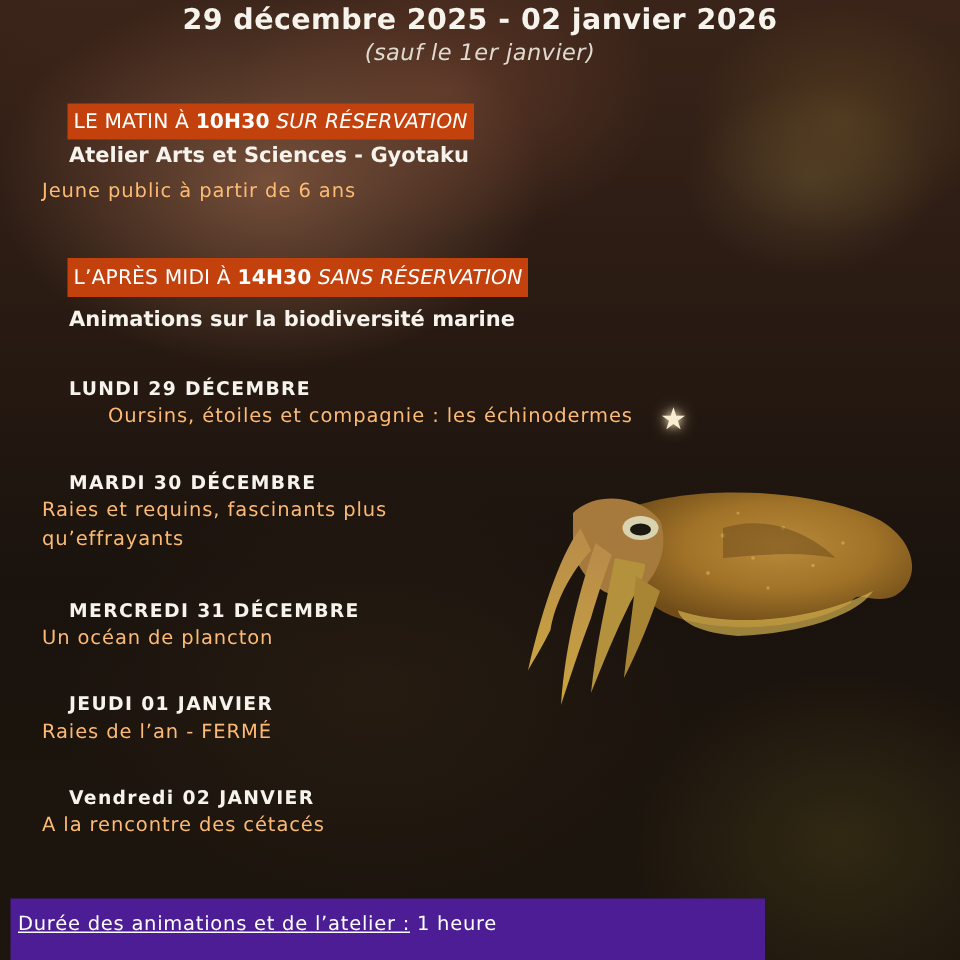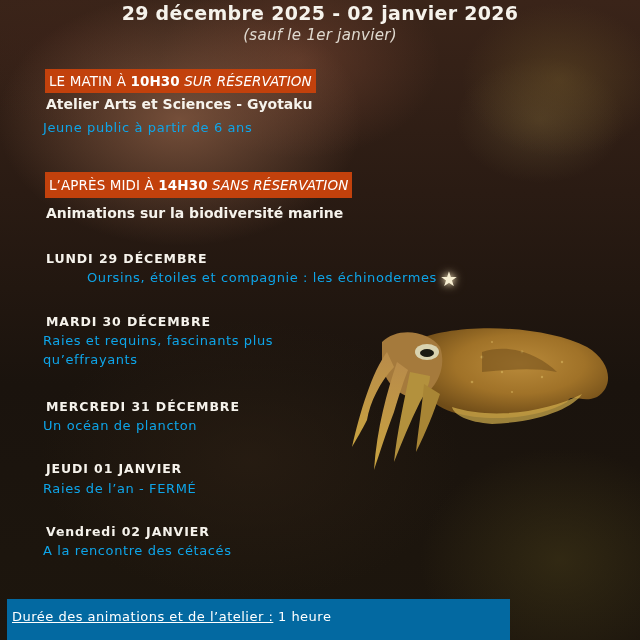--- a/index.html
+++ b/index.html
@@ -30,24 +30,24 @@
 
   .tag { position: absolute; left: 45px; background: #c2410c; color: #ffffff;
     font-size: 13.5px; padding: 2px 4px; white-space: nowrap; letter-spacing: 0.1px; }
   .tag .reg { font-weight: normal; }
   .tag .b { font-weight: bold; }
   .tag .i { font-style: italic; }
   .tag1 { top: 69px; height: 20px; line-height: 20px; }
   .tag2 { top: 172px; height: 22px; line-height: 22px; }
 
   .heading { position: absolute; left: 46px; font-weight: bold; font-size: 14px; color: #f6f3ec; }
-  .desc { position: absolute; left: 43px; font-size: 13px; letter-spacing: 0.6px; color: #0ea5e9; line-height: 19px; }
+  .desc { position: absolute; left: 28px; font-size: 13px; letter-spacing: 0.6px; color: #fdba74; line-height: 19px; }
   .day { position: absolute; left: 46px; font-weight: bold; font-size: 12.5px; letter-spacing: 0.9px; color: #f6f3ec; }
 
-  .footer { position: absolute; left: 7px; top: 599px; width: 503px; height: 41px; background: #0369a1; }
+  .footer { position: absolute; left: 7px; top: 599px; width: 503px; height: 41px; background: #4c1d95; }
   .footer .line { position: absolute; left: 5px; top: 10px; font-size: 13px; letter-spacing: 0.5px; color: #ffffff; white-space: nowrap; }
   .footer .u { text-decoration: underline; }
 </style>
 </head>
 <body>
 
 <div class="bg">
   <div class="star">★</div>
   <svg class="cuttle" viewBox="0 0 275 170">
     <defs>

